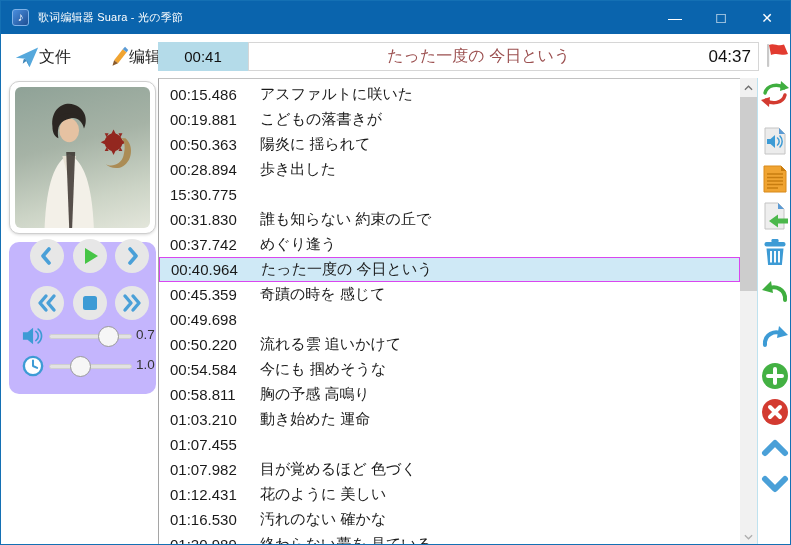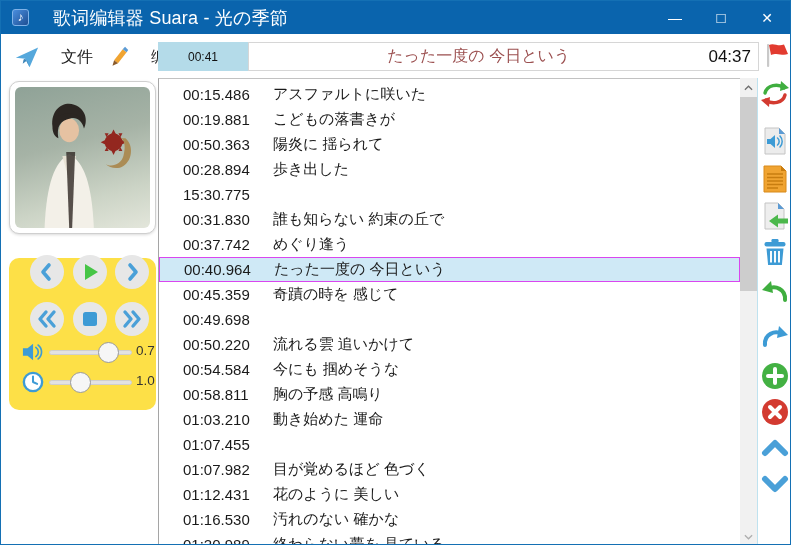--- a/index.html
+++ b/index.html
@@ -2,55 +2,55 @@
 <html><head>
 <meta charset="utf-8">
 <style>
   * { margin:0; padding:0; box-sizing:border-box; }
   html,body { width:791px; height:545px; background:#fff; font-family:"Liberation Sans","DejaVu Sans",sans-serif; overflow:hidden; }
   .window { position:relative; width:791px; height:545px; border:1px solid #1470b4; background:#fff; overflow:hidden; }
 
   
   .titlebar { position:absolute; left:0; top:0; width:100%; height:33px; background:#0a64ad; display:flex; align-items:center; }
   .app-icon { width:17px; height:17px; margin-left:11px; border-radius:3px; background:linear-gradient(135deg,#4a8ede,#1d4f93); border:1px solid #7fb2e8; color:#fff; font-size:12px; line-height:15px; text-align:center; }
-  .titlebar-text { color:#fff; font-size:18px; margin-left:24px; letter-spacing:.2px; }
+  .titlebar-text { color:#fff; font-size:11px; margin-left:9px; letter-spacing:.2px; }
   .win-controls { position:absolute; right:0; top:0; height:33px; display:flex; }
   .win-btn { width:46px; height:33px; color:#fff; font-size:14px; display:flex; align-items:center; justify-content:center; cursor:default; }
   .win-btn.maxi { font-size:15px; }
 
   
   .toolbar { position:absolute; left:0; top:33px; width:100%; height:44px; background:#fff; }
-  .tb-btn { position:absolute; top:8px; height:30px; display:flex; align-items:center; gap:22px; font-size:16px; color:#222; padding:0 4px; }
+  .tb-btn { position:absolute; top:8px; height:30px; display:flex; align-items:center; gap:0; font-size:16px; color:#222; padding:0 4px; }
   .tb-btn svg { display:block; }
   #fileBtn { left:10px; }
   #editBtn { left:102px; }
-  .time-box { position:absolute; left:157px; top:8px; width:90px; height:29px; background:#b4dbe9; color:#111; font-size:12px; display:flex; align-items:center; justify-content:center; }
+  .time-box { position:absolute; left:157px; top:8px; width:90px; height:29px; background:#b4dbe9; color:#111; font-size:15px; display:flex; align-items:center; justify-content:center; }
   .lyric-box { position:absolute; left:247px; top:8px; width:511px; height:29px; background:#fff; border:1px solid #d6d6d6; display:flex; align-items:center; }
   .lyric-current { flex:1; text-align:center; color:#9b4f4f; font-size:16px; }
   .time-total { color:#111; font-size:17px; padding-right:7px; }
   .flag-btn { position:absolute; left:761px; top:8px; width:28px; height:30px; display:flex; align-items:center; justify-content:center; }
 
   
   .album-card { position:absolute; left:8px; top:80px; width:147px; height:153px; background:#fff; border:1px solid #cfcfcf; border-radius:10px; padding:5px; box-shadow:0 1px 3px rgba(0,0,0,.15); }
   .album-img { width:100%; height:100%; border-radius:6px; overflow:hidden; background:linear-gradient(165deg,#8fa297 0%,#a6b3a6 40%,#ccd4c6 75%,#e3e6db 100%); }
   .album-img svg { display:block; width:100%; height:100%; }
 
-  .controls-card { position:absolute; left:8px; top:257px; width:147px; height:152px; background:#fde047; border-radius:10px; }
+  .controls-card { position:absolute; left:8px; top:241px; width:147px; height:152px; background:#c4b5fd; border-radius:10px; }
   .cbtn { position:absolute; width:34px; height:34px; border-radius:50%; background:#e7e7e7; display:flex; align-items:center; justify-content:center; }
   .cbtn svg { display:block; }
   .slider-row { position:absolute; left:0; width:147px; height:24px; }
   .slider-icon { position:absolute; left:13px; top:0; }
   .slider-track { position:absolute; left:40px; top:9px; width:83px; height:5px; background:#e2e2e2; border:1px solid #cfcfcf; border-radius:3px; }
   .slider-knob { position:absolute; top:-9px; width:21px; height:21px; border-radius:50%; background:#f6f6f6; border:1px solid #9a9a9a; }
   .slider-value { position:absolute; left:127px; top:2px; font-size:13.5px; color:#333; }
 
   
   .list-region { position:absolute; left:157px; top:77px; width:582px; height:468px; background:#fff; border-top:1px solid #c2c2c2; border-left:1px solid #a5a5a5; overflow:hidden; padding-top:3px; }
   .lyric-row { position:relative; height:25px; display:flex; align-items:center; padding-left:11px; font-size:15px; color:#1a1a1a; }
-  .lyric-row .lyric-time { width:90px; flex:none;margin-left:13px; }
+  .lyric-row .lyric-time { width:90px; flex:none; }
   .lyric-row .lyric-text { white-space:nowrap; }
   .lyric-row.selected { background:#cfe9f6; border:1px solid #d946ef; }
 
   
   .scrollbar { position:absolute; left:739px; top:77px; width:17px; height:468px; background:#f1f1f1; }
   .sb-arrow { position:absolute; left:0; width:17px; height:17px; color:#6e6e6e; font-size:9px; display:flex; align-items:center; justify-content:center; }
   .sb-arrow.up { top:1px; }
   .sb-arrow.down { bottom:1px; }
   .sb-thumb { position:absolute; left:0; top:19px; width:17px; height:194px; background:#cdcdcd; }
 

